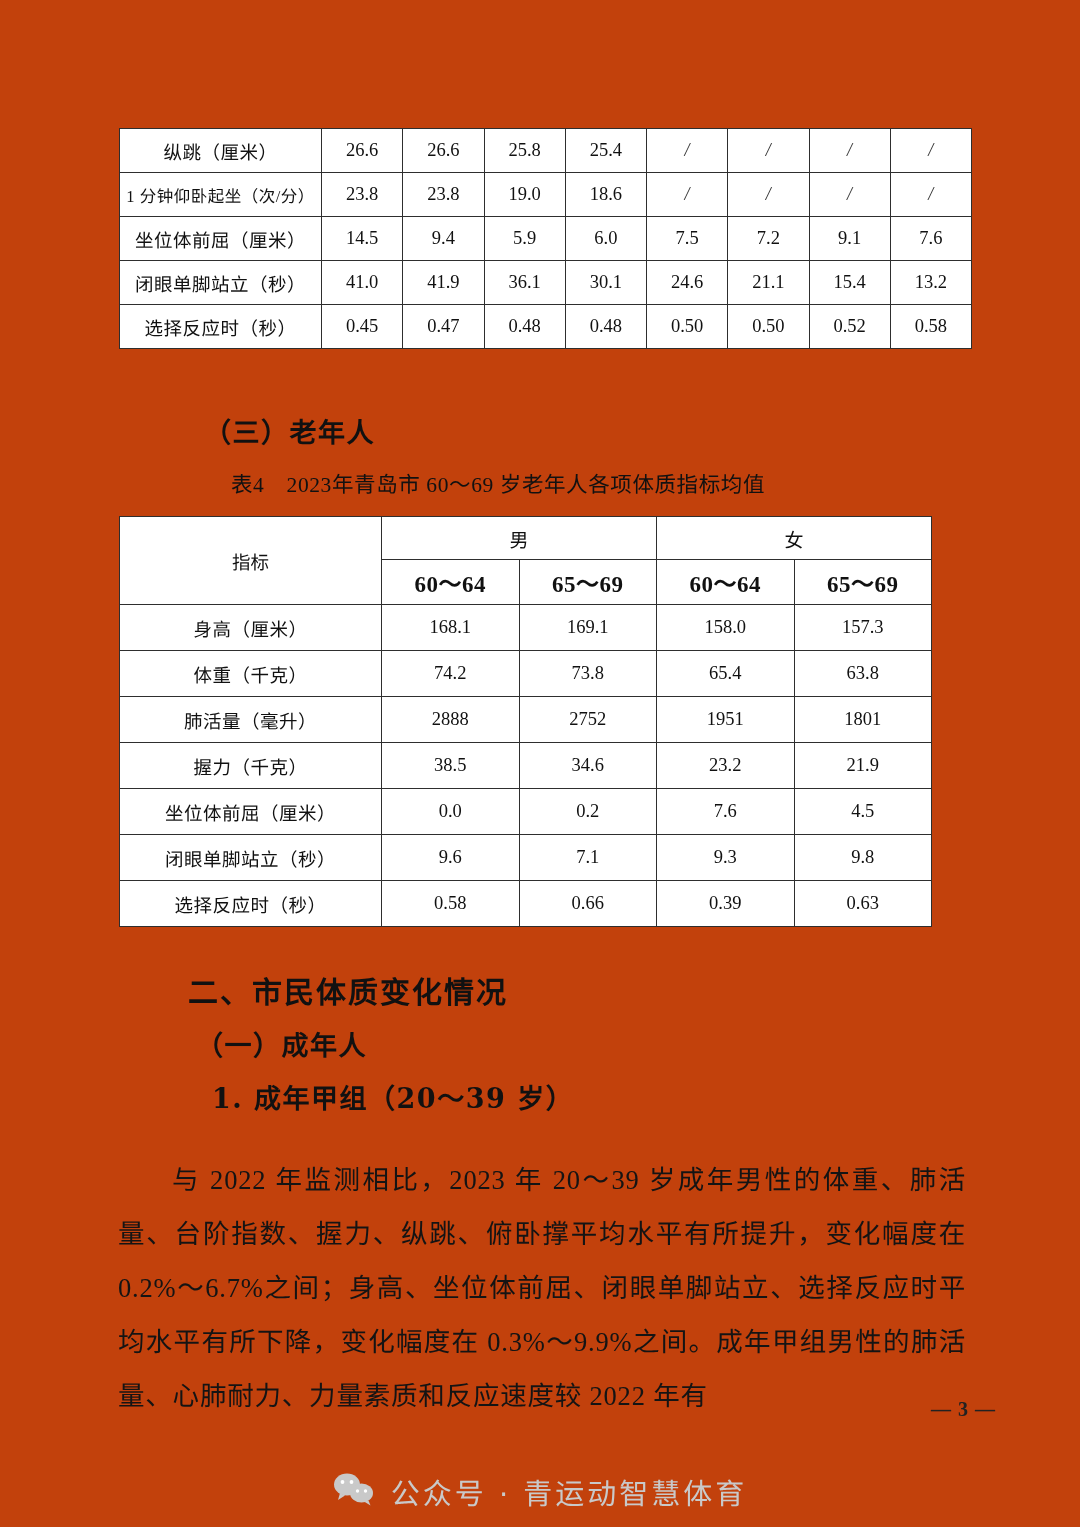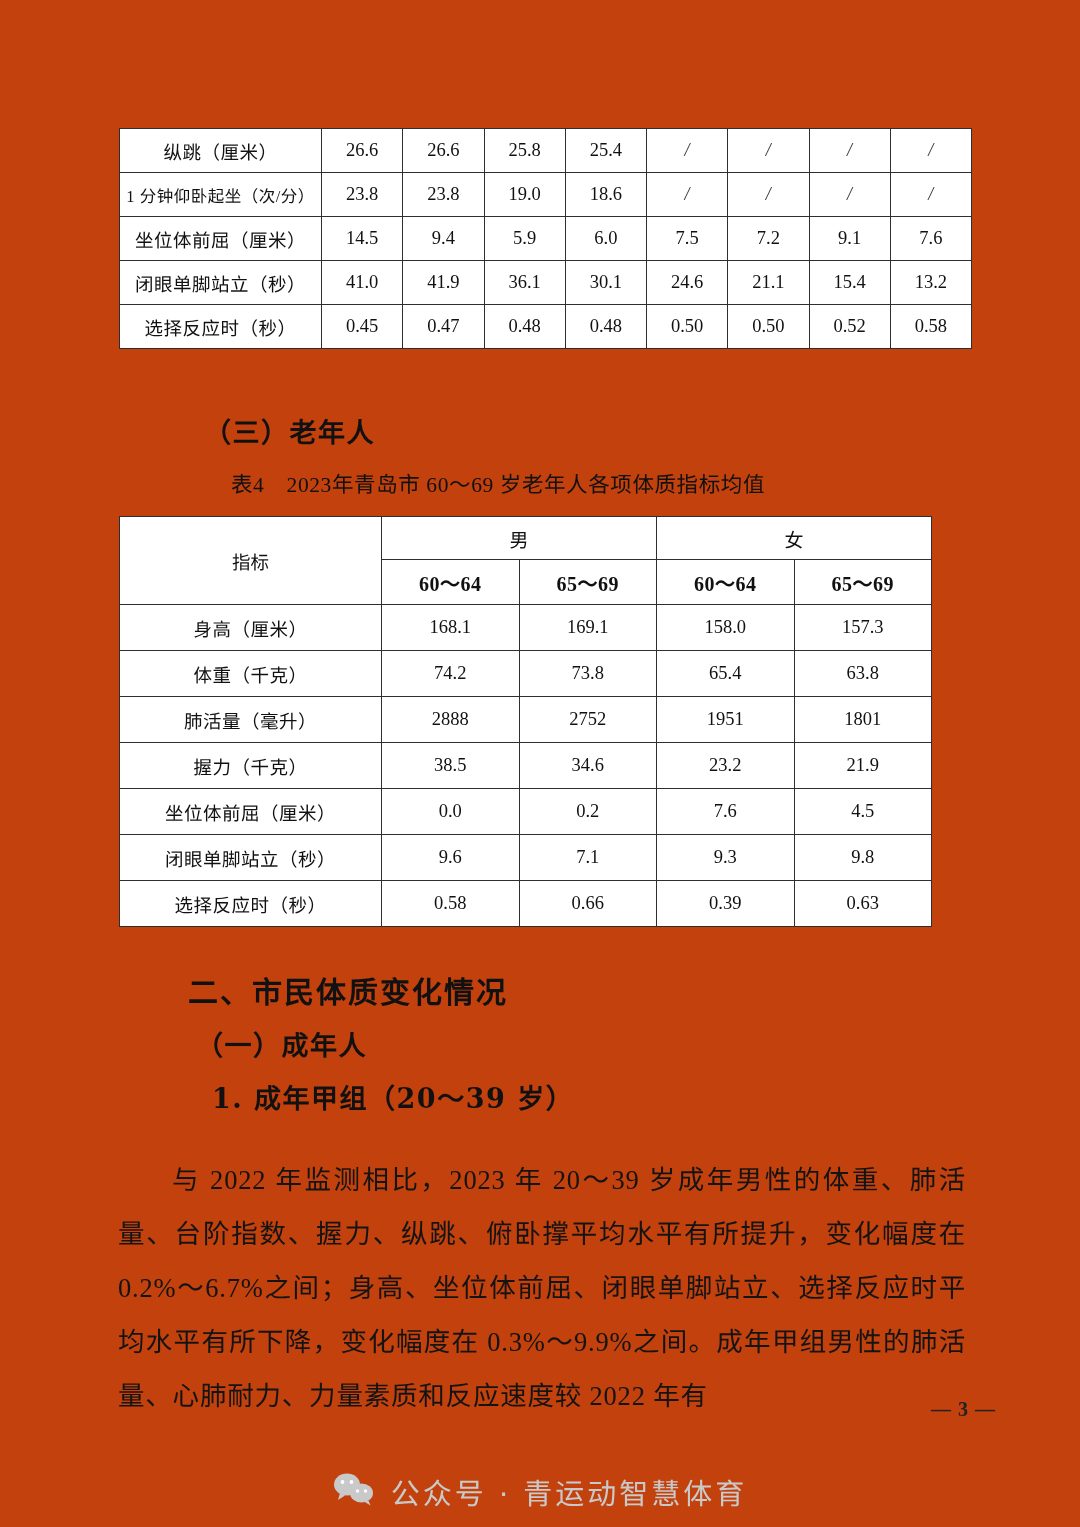--- a/index.html
+++ b/index.html
@@ -95,21 +95,21 @@
   #table-elderly {
     left: 119px;
     top: 516px;
     width: 813px;
   }
   #table-elderly td { height: 45px; }
   #table-elderly .th-indicator { width: 261px; font-size: 18.5px; }
   #table-elderly .th-group { font-size: 19px; height: 42px; }
   #table-elderly .th-age {
     font-weight: bold;
-    font-size: 20px;
+    font-size: 23px;
     height: 44px;
     letter-spacing: 0.5px;
   }
   #table-elderly .dcell { width: 138px; }
 
   
   #heading-changes {
     left: 188px;
     top: 968px;
     font-size: 30px;

